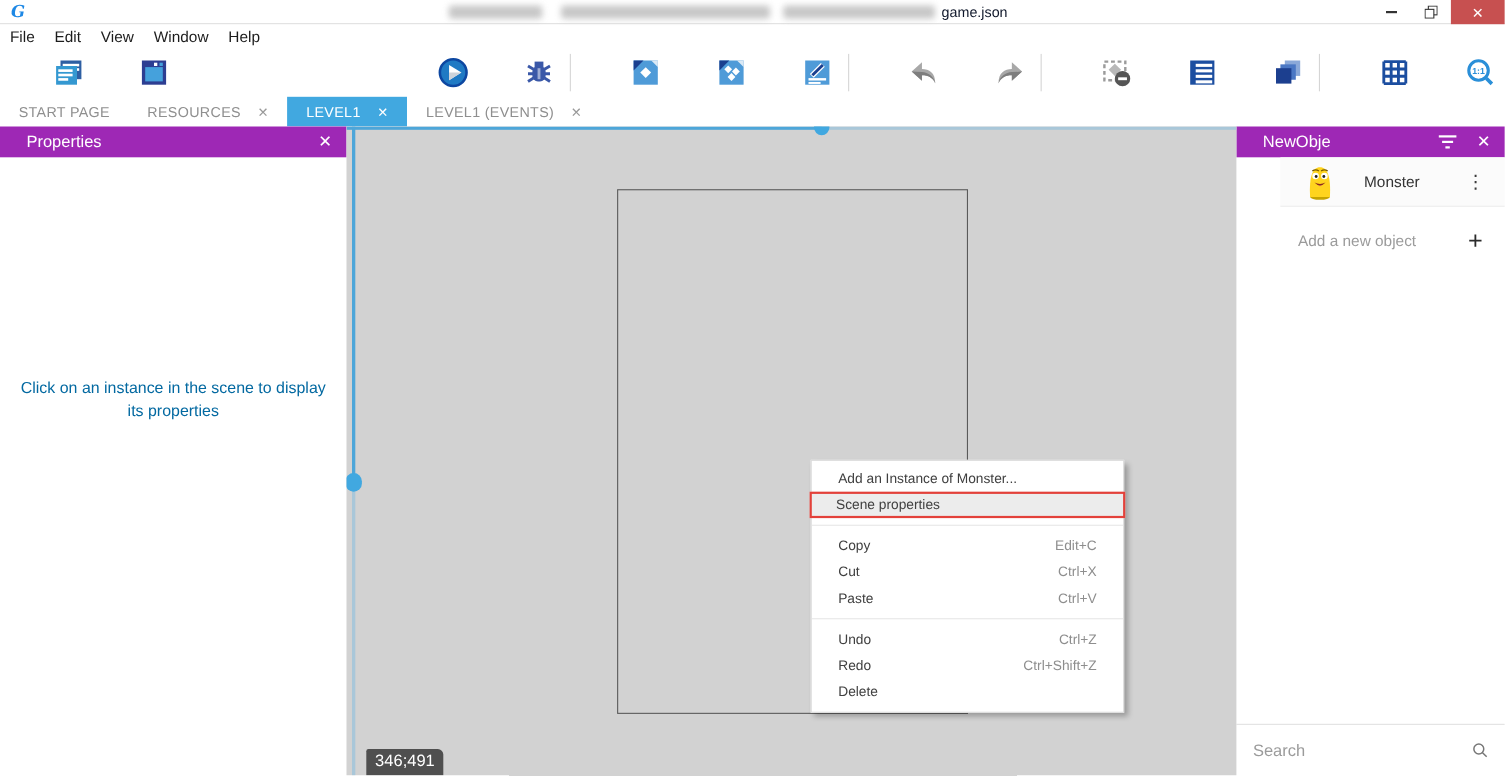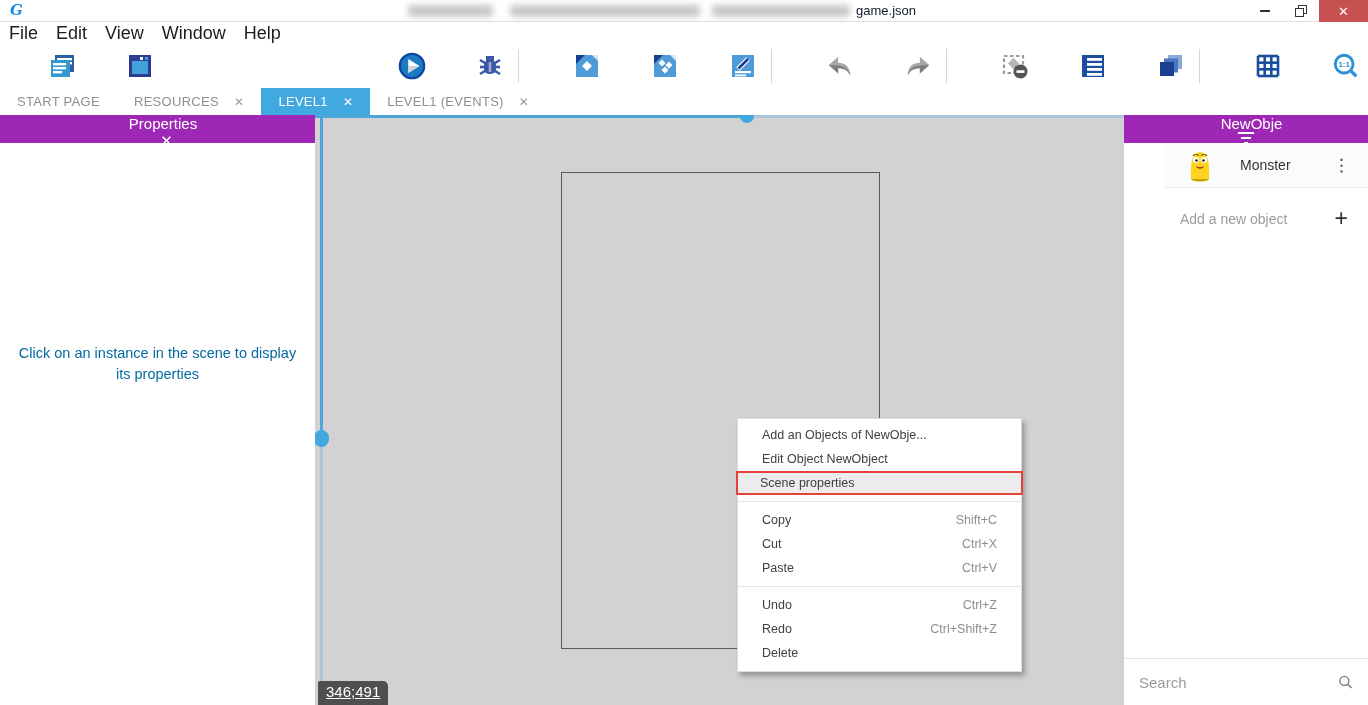--- a/index.html
+++ b/index.html
@@ -12,57 +12,57 @@
   .seg1 { left:408px; width:85px; }
   .seg2 { left:510px; width:190px; }
   .seg3 { left:712px; width:138px; }
   .title-file { position:absolute; left:856px; top:3px; font-size:13px; color:#0f172a; }
   .win-controls { position:absolute; right:0; top:0; height:22px; display:flex; }
   .win-btn { width:36px; height:22px; display:flex; align-items:center; justify-content:center; color:#333; font-size:13px; }
   .win-btn.minimize span { display:block; width:10px; height:2px; background:#333; }
   .win-btn.close { width:49px; background:#c75050; color:#fff; font-size:13px; }
 
   
-  .menubar { height:22px; display:flex; align-items:center; background:#fff; font-size:18px; color:#1c1c1c; }
+  .menubar { height:22px; display:flex; align-items:center; background:#fff; font-size:14px; color:#1c1c1c; }
   .menu-item { padding:0 9px; height:22px; display:flex; align-items:center; }
   .menu-item:first-child { margin-left:0; }
 
   
   .toolbar { height:44px; display:flex; align-items:center; justify-content:space-between; padding:0 8px; background:#fff; }
   .tool-group { display:flex; align-items:center; gap:10px; }
   .tool-divider { width:1px; height:34px; background:#d5d5d5; margin:0 4px; }
   .tool-btn { width:28px; height:28px; display:flex; align-items:center; justify-content:center;margin-left:40px; }
 
   
   .tabstrip { height:27px; display:flex; background:#fff; font-size:13px; }
   .tab { display:flex; align-items:center; padding:0 17px; color:#8f8f8f; letter-spacing:.3px; white-space:nowrap; }
   .tab .tab-close { margin-left:15px; color:#9a9a9a; font-size:12px; }
   .tab.active { background:#41a8e0; color:#fff; }
   .tab.active .tab-close { color:#fff; }
 
   
   .main { display:flex; height:590px; }
 
-  .panel-header { height:28px; background:#9e28b5; color:#fff; display:flex; align-items:center; padding:0 13px; font-size:15px; flex-shrink:0;flex-direction:column; }
+  .panel-header { height:28px; background:#9e28b5; color:#fff; display:flex; align-items:center; padding:0 13px; font-size:15px; flex-shrink:0; }
   .panel-header .hdr-title { margin-left:11px; }
   .panel-header .spacer { flex:1; }
   .hdr-x { color:#fff; font-size:15px; margin-left:18px; }
 
   .properties { width:315px; background:#fff; display:flex; flex-direction:column; }
   .props-placeholder { flex:1; display:flex; align-items:center; justify-content:center; text-align:center; color:#0369a1; font-size:14.5px; line-height:1.45; padding:0 18px 120px 18px; }
 
   .canvas { flex:1; position:relative; background:#d2d2d2; overflow:hidden; }
   .hline-dark  { position:absolute; top:0; left:0; width:432px; height:3px; background:#4da6d9; }
   .hline-light { position:absolute; top:0; left:432px; right:0; height:3px; background:#a9c7d9; }
   .hline-handle { position:absolute; top:-6px; left:425px; width:14px; height:14px; border-radius:50%; background:#41a8e0; }
   .vline-dark  { position:absolute; left:5px; top:0; width:3px; height:323px; background:#4da6d9; }
   .vline-light { position:absolute; left:5px; top:323px; bottom:0; width:3px; background:#a9c7d9; }
   .vline-handle { position:absolute; left:-1px; top:315px; width:15px; height:17px; border-radius:8px; background:#41a8e0; }
   .scene-rect { position:absolute; left:246px; top:57px; width:319px; height:477px; border:1px solid #5a5a5a; }
-  .coords-badge { position:absolute; left:3px; bottom:0; background:#4f4f4f; color:#fff; font-size:15px; padding:2px 8px 5px 8px; border-top-right-radius:5px; border-top-left-radius:2px;text-decoration:underline; }
+  .coords-badge { position:absolute; left:18px; bottom:0; background:#4f4f4f; color:#fff; font-size:15px; padding:2px 8px 5px 8px; border-top-right-radius:5px; border-top-left-radius:2px; }
 
   
   .ctx-menu { position:absolute; left:422px; top:303px; width:285px; background:#fff; border:1px solid #dcdcdc; box-shadow:3px 4px 5px rgba(0,0,0,.28); padding:4px 0 6px 0; font-size:12.5px; }
   .ctx-item { height:24px; display:flex; align-items:center; justify-content:space-between; padding:0 24px; color:#404040; }
   .ctx-item .sc { color:#8e8e8e; }
   .ctx-item.highlight { background:#ececec; border:2px solid #e3413a; padding:0 22px; margin-left:-2px; margin-right:-2px; }
   .ctx-divider { height:1px; background:#e6e6e6; margin:6px 0; }
 
   
   .objects { width:244px; background:#fff; display:flex; flex-direction:column; }
@@ -287,32 +287,29 @@
     <div class="hline-light"></div>
     <div class="hline-handle"></div>
     <div class="vline-dark"></div>
     <div class="vline-light"></div>
     <div class="vline-handle"></div>
     <div class="scene-rect"></div>
     <div class="coords-badge">346;491</div>
 
     <div class="ctx-menu">
       <div class="ctx-item">
-        <span>Add an Objects of NewObje...</span>
-      </div>
-      <div class="ctx-item">
-        <span>Edit Object NewObject</span>
+        <span>Add an Instance of Monster...</span>
       </div>
       <div class="ctx-item highlight">
         <span>Scene properties</span>
       </div>
       <div class="ctx-divider"></div>
       <div class="ctx-item">
         <span>Copy</span>
-        <span class="sc">Shift+C</span>
+        <span class="sc">Edit+C</span>
       </div>
       <div class="ctx-item">
         <span>Cut</span>
         <span class="sc">Ctrl+X</span>
       </div>
       <div class="ctx-item">
         <span>Paste</span>
         <span class="sc">Ctrl+V</span>
       </div>
       <div class="ctx-divider"></div>

